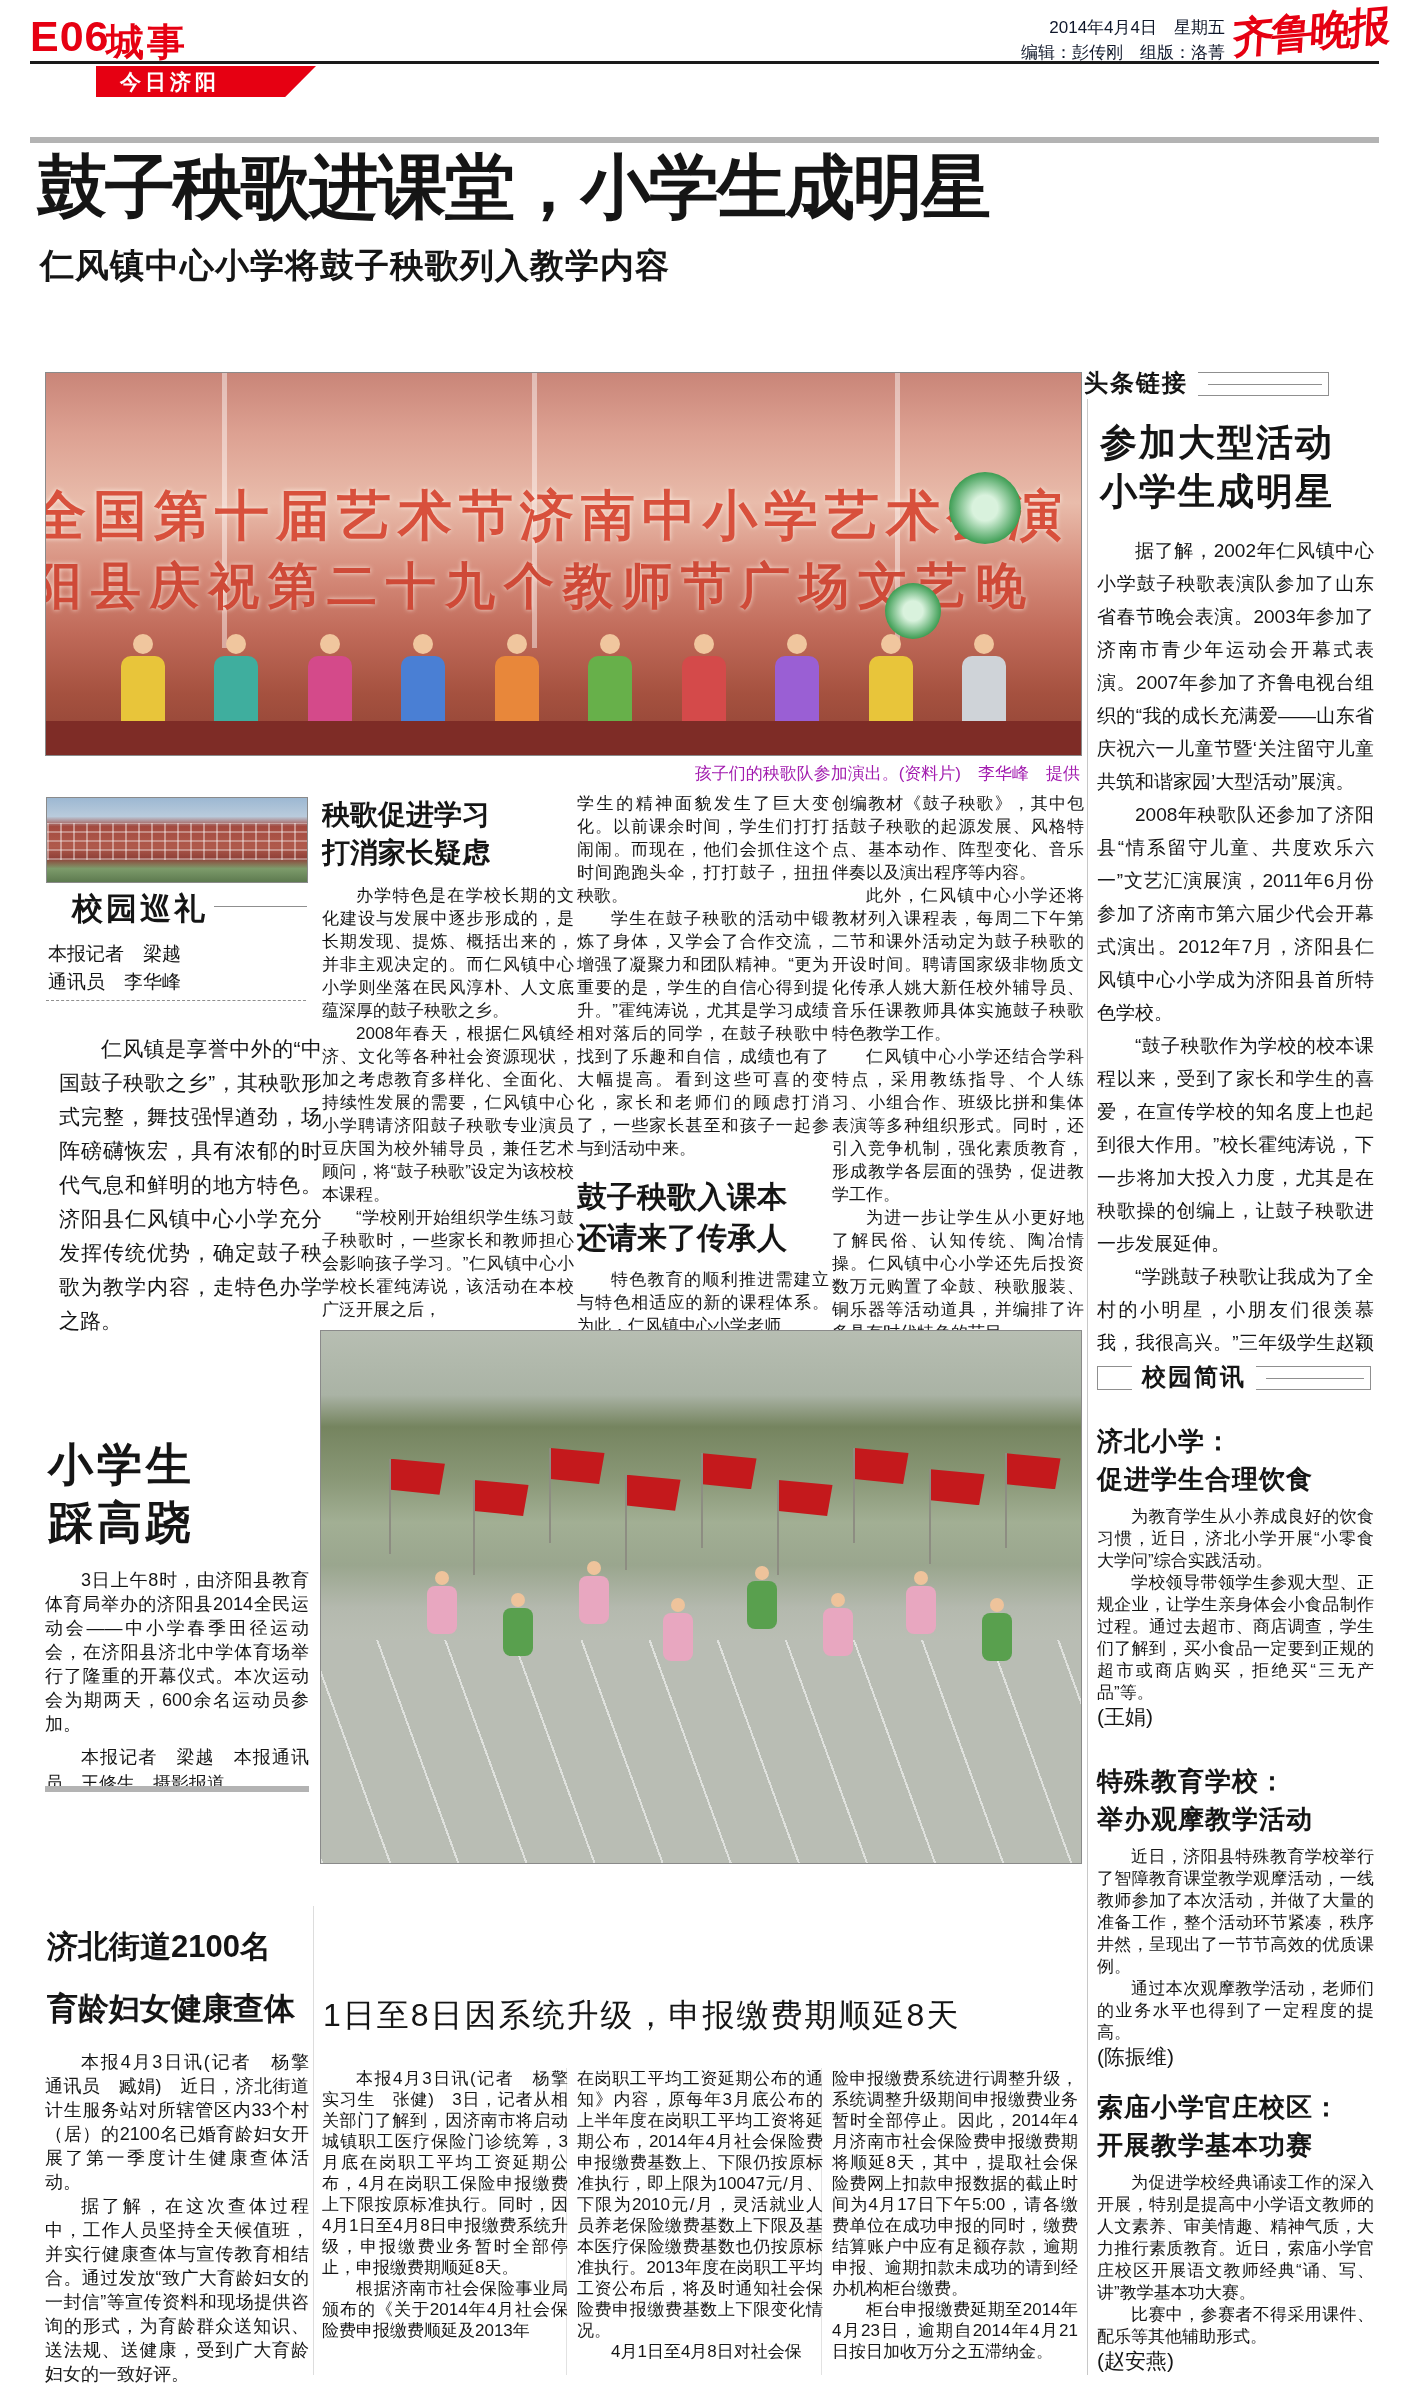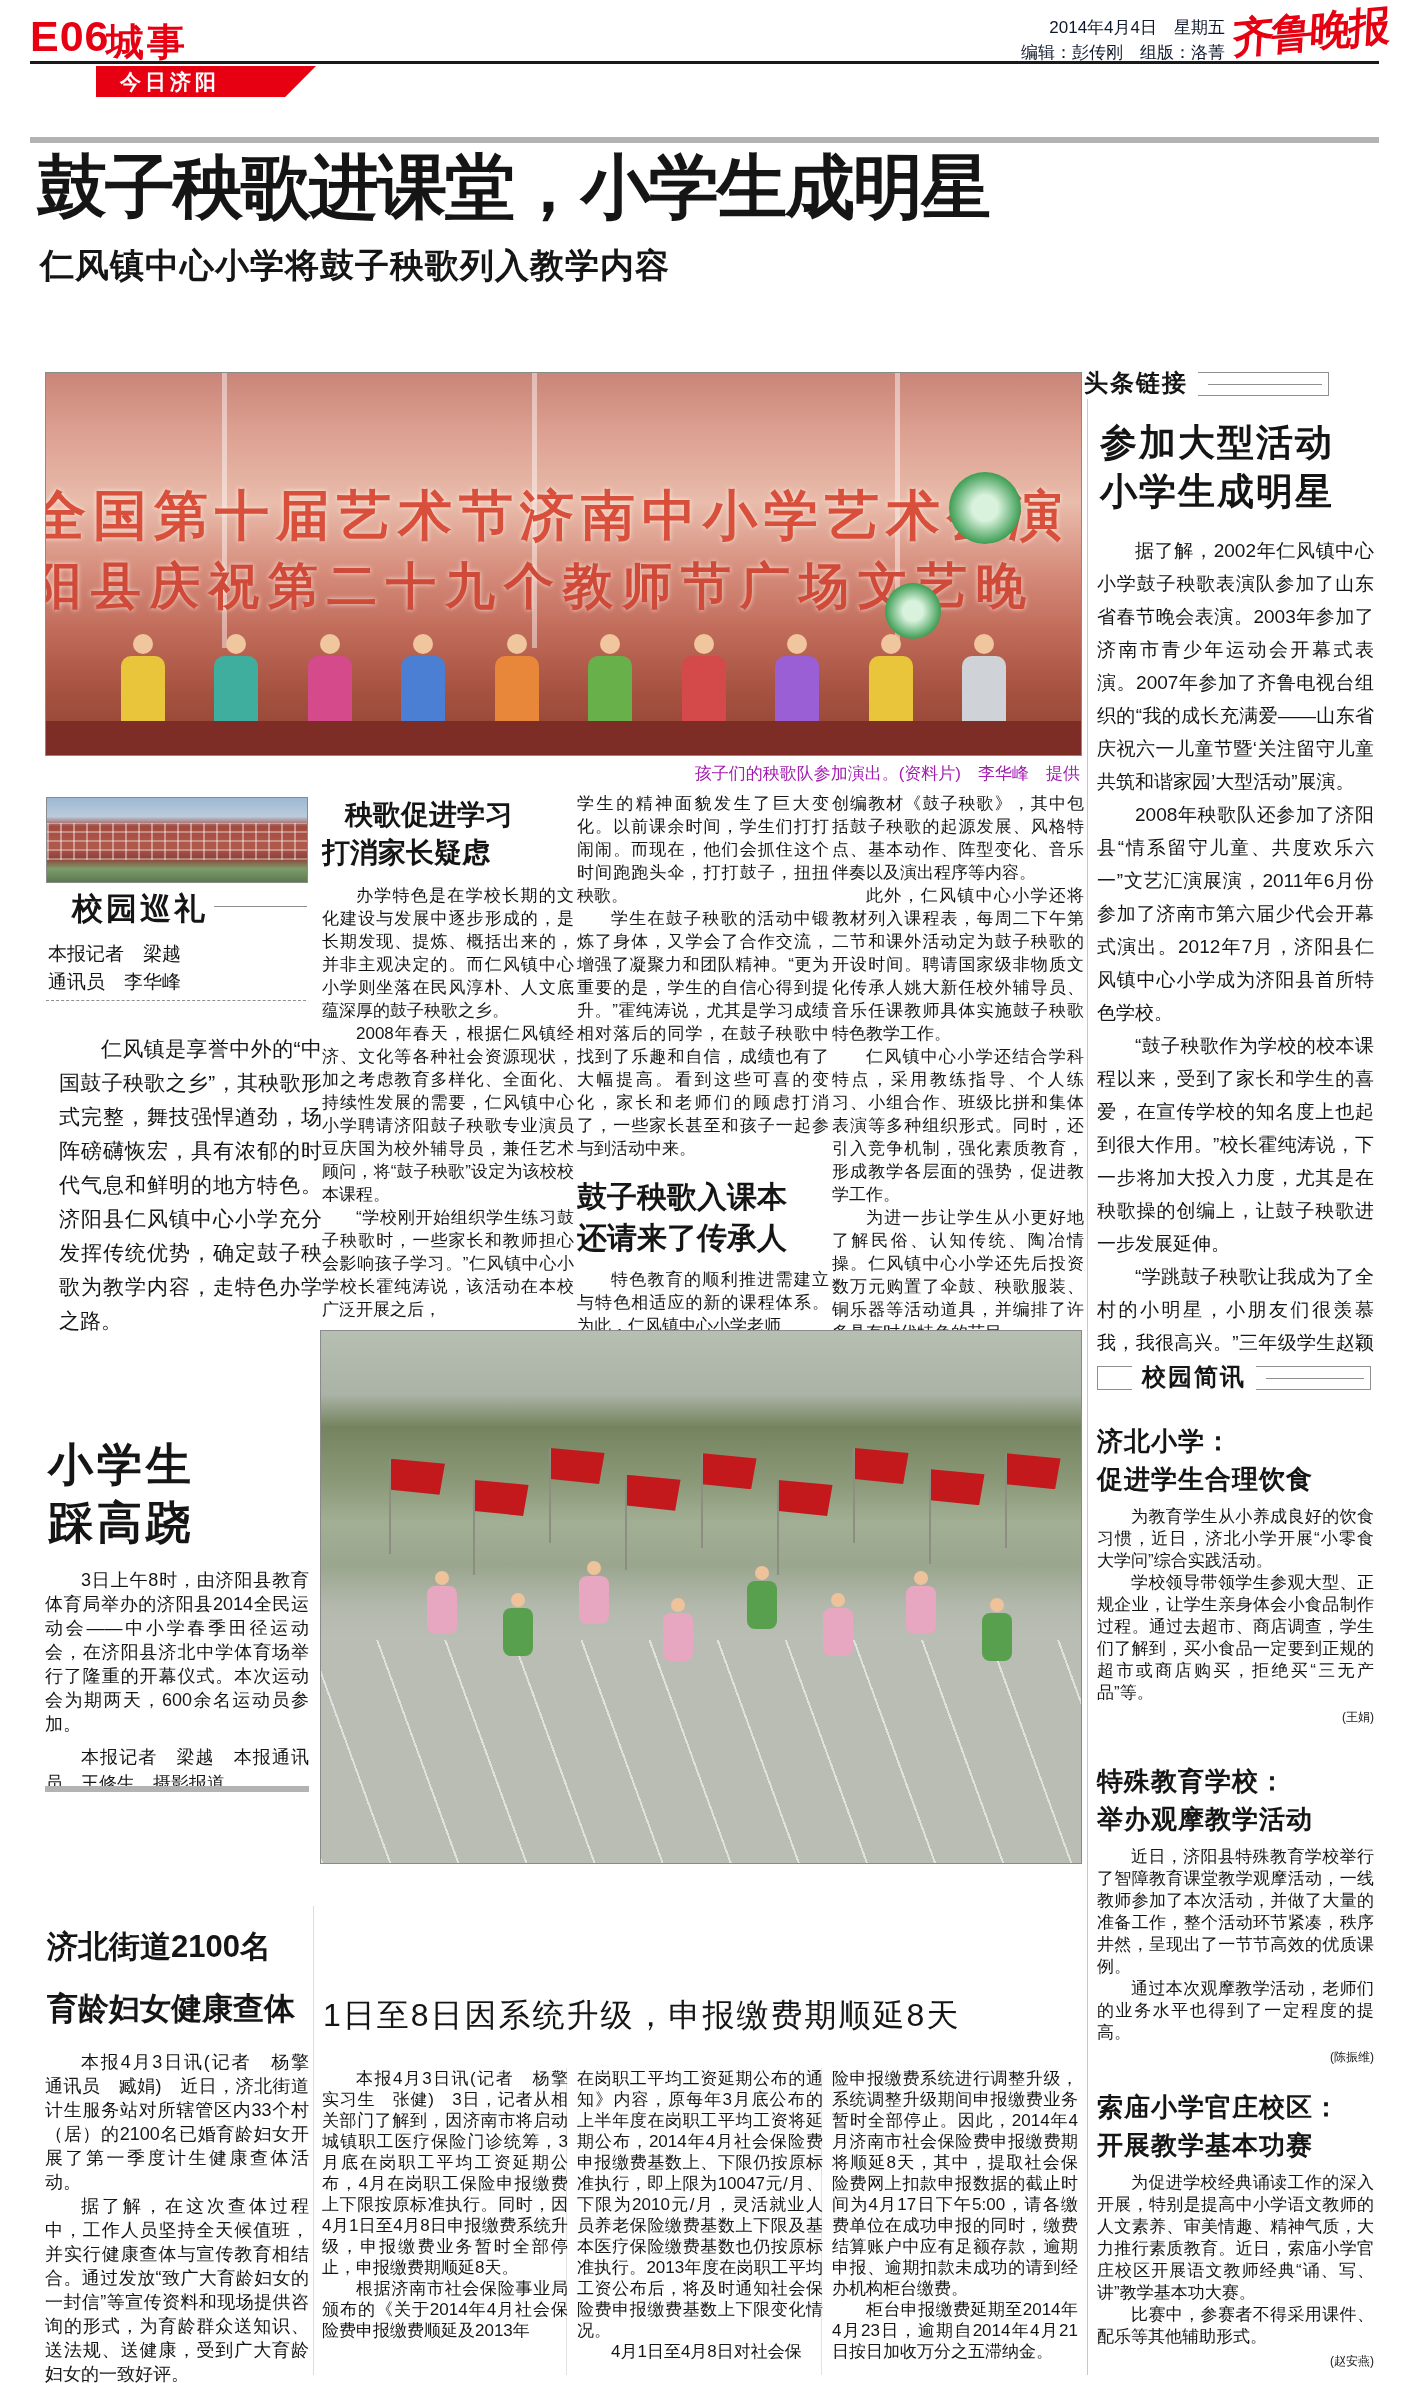--- a/index.html
+++ b/index.html
@@ -76,21 +76,21 @@
   .col{width:252px;font-size:17px;line-height:23px;overflow:hidden;}
   .col h3{margin:0 0 12px 0;font-size:28px;line-height:38px;font-weight:bold;}
   .col h4{margin:16px 0 10px 0;font-size:30px;line-height:41px;font-weight:bold;}
 
   
   .sb-title{left:1100px;top:418px;width:280px;font-size:37px;line-height:49px;font-weight:bold;letter-spacing:2px;}
   .sb-flow{left:1097px;top:534px;width:277px;height:828px;font-size:19px;line-height:33px;overflow:hidden;}
   .brief{left:1097px;width:277px;margin-top:8px;}
   .brief .bt{font-size:26px;line-height:38px;font-weight:600;letter-spacing:1px;}
   .brief .bbody{margin-top:8px;font-size:17px;line-height:22px;}
-  .brief .sig{text-align:right;font-size:12px;line-height:22px;margin-top:2px;}
+  .brief .sig{text-align:left;font-size:21px;line-height:22px;margin-top:2px;}
 
   
   .stilts-title{left:48px;top:1436px;font-size:45px;line-height:58px;font-weight:bold;letter-spacing:4px;}
   .stilts-body{left:45px;top:1568px;width:264px;font-size:18px;line-height:24px;}
   .stilts-byline{margin-top:8px;font-size:18px;line-height:26px;}
 
   
   .chk-title{left:47px;top:1916px;width:268px;font-size:31px;line-height:62px;font-weight:bold;}
   .chk-body{left:45px;top:2050px;width:264px;height:333px;font-size:18px;line-height:24px;overflow:hidden;}
 
@@ -155,21 +155,21 @@
     <div>本报记者　梁越</div>
     <div>通讯员　李华峰</div>
   </div>
   <div class="abs dashed"></div>
   <div class="abs intro">
     <p class="ind">仁风镇是享誉中外的“中国鼓子秧歌之乡”，其秧歌形式完整，舞技强悍遒劲，场阵磅礴恢宏，具有浓郁的时代气息和鲜明的地方特色。济阳县仁风镇中心小学充分发挥传统优势，确定鼓子秧歌为教学内容，走特色办学之路。</p>
   </div>
 
   <div class="abs col" style="left:322px;top:796px;height:534px;">
     <h3>
-      <span style="display:block;margin-left:23px;">秧歌促进学习</span>
+      <span style="display:block;">秧歌促进学习</span>
       <span style="display:block;">打消家长疑虑</span>
     </h3>
     <p class="ind">办学特色是在学校长期的文化建设与发展中逐步形成的，是长期发现、提炼、概括出来的，并非主观决定的。而仁风镇中心小学则坐落在民风淳朴、人文底蕴深厚的鼓子秧歌之乡。</p>
     <p class="ind">2008年春天，根据仁风镇经济、文化等各种社会资源现状，加之考虑教育多样化、全面化、持续性发展的需要，仁风镇中心小学聘请济阳鼓子秧歌专业演员豆庆国为校外辅导员，兼任艺术顾问，将“鼓子秧歌”设定为该校校本课程。</p>
     <p class="ind">“学校刚开始组织学生练习鼓子秧歌时，一些家长和教师担心会影响孩子学习。”仁风镇中心小学校长霍纯涛说，该活动在本校广泛开展之后，</p>
   </div>
 
   <div class="abs col" style="left:577px;top:792px;height:538px;">
     <p class="cont">学生的精神面貌发生了巨大变化。以前课余时间，学生们打打闹闹。而现在，他们会抓住这个时间跑跑头伞，打打鼓子，扭扭秧歌。</p>
     <p class="ind">学生在鼓子秧歌的活动中锻炼了身体，又学会了合作交流，增强了凝聚力和团队精神。“更为重要的是，学生的自信心得到提升。”霍纯涛说，尤其是学习成绩相对落后的同学，在鼓子秧歌中找到了乐趣和自信，成绩也有了大幅提高。看到这些可喜的变化，家长和老师们的顾虑打消了，一些家长甚至和孩子一起参与到活动中来。</p>

